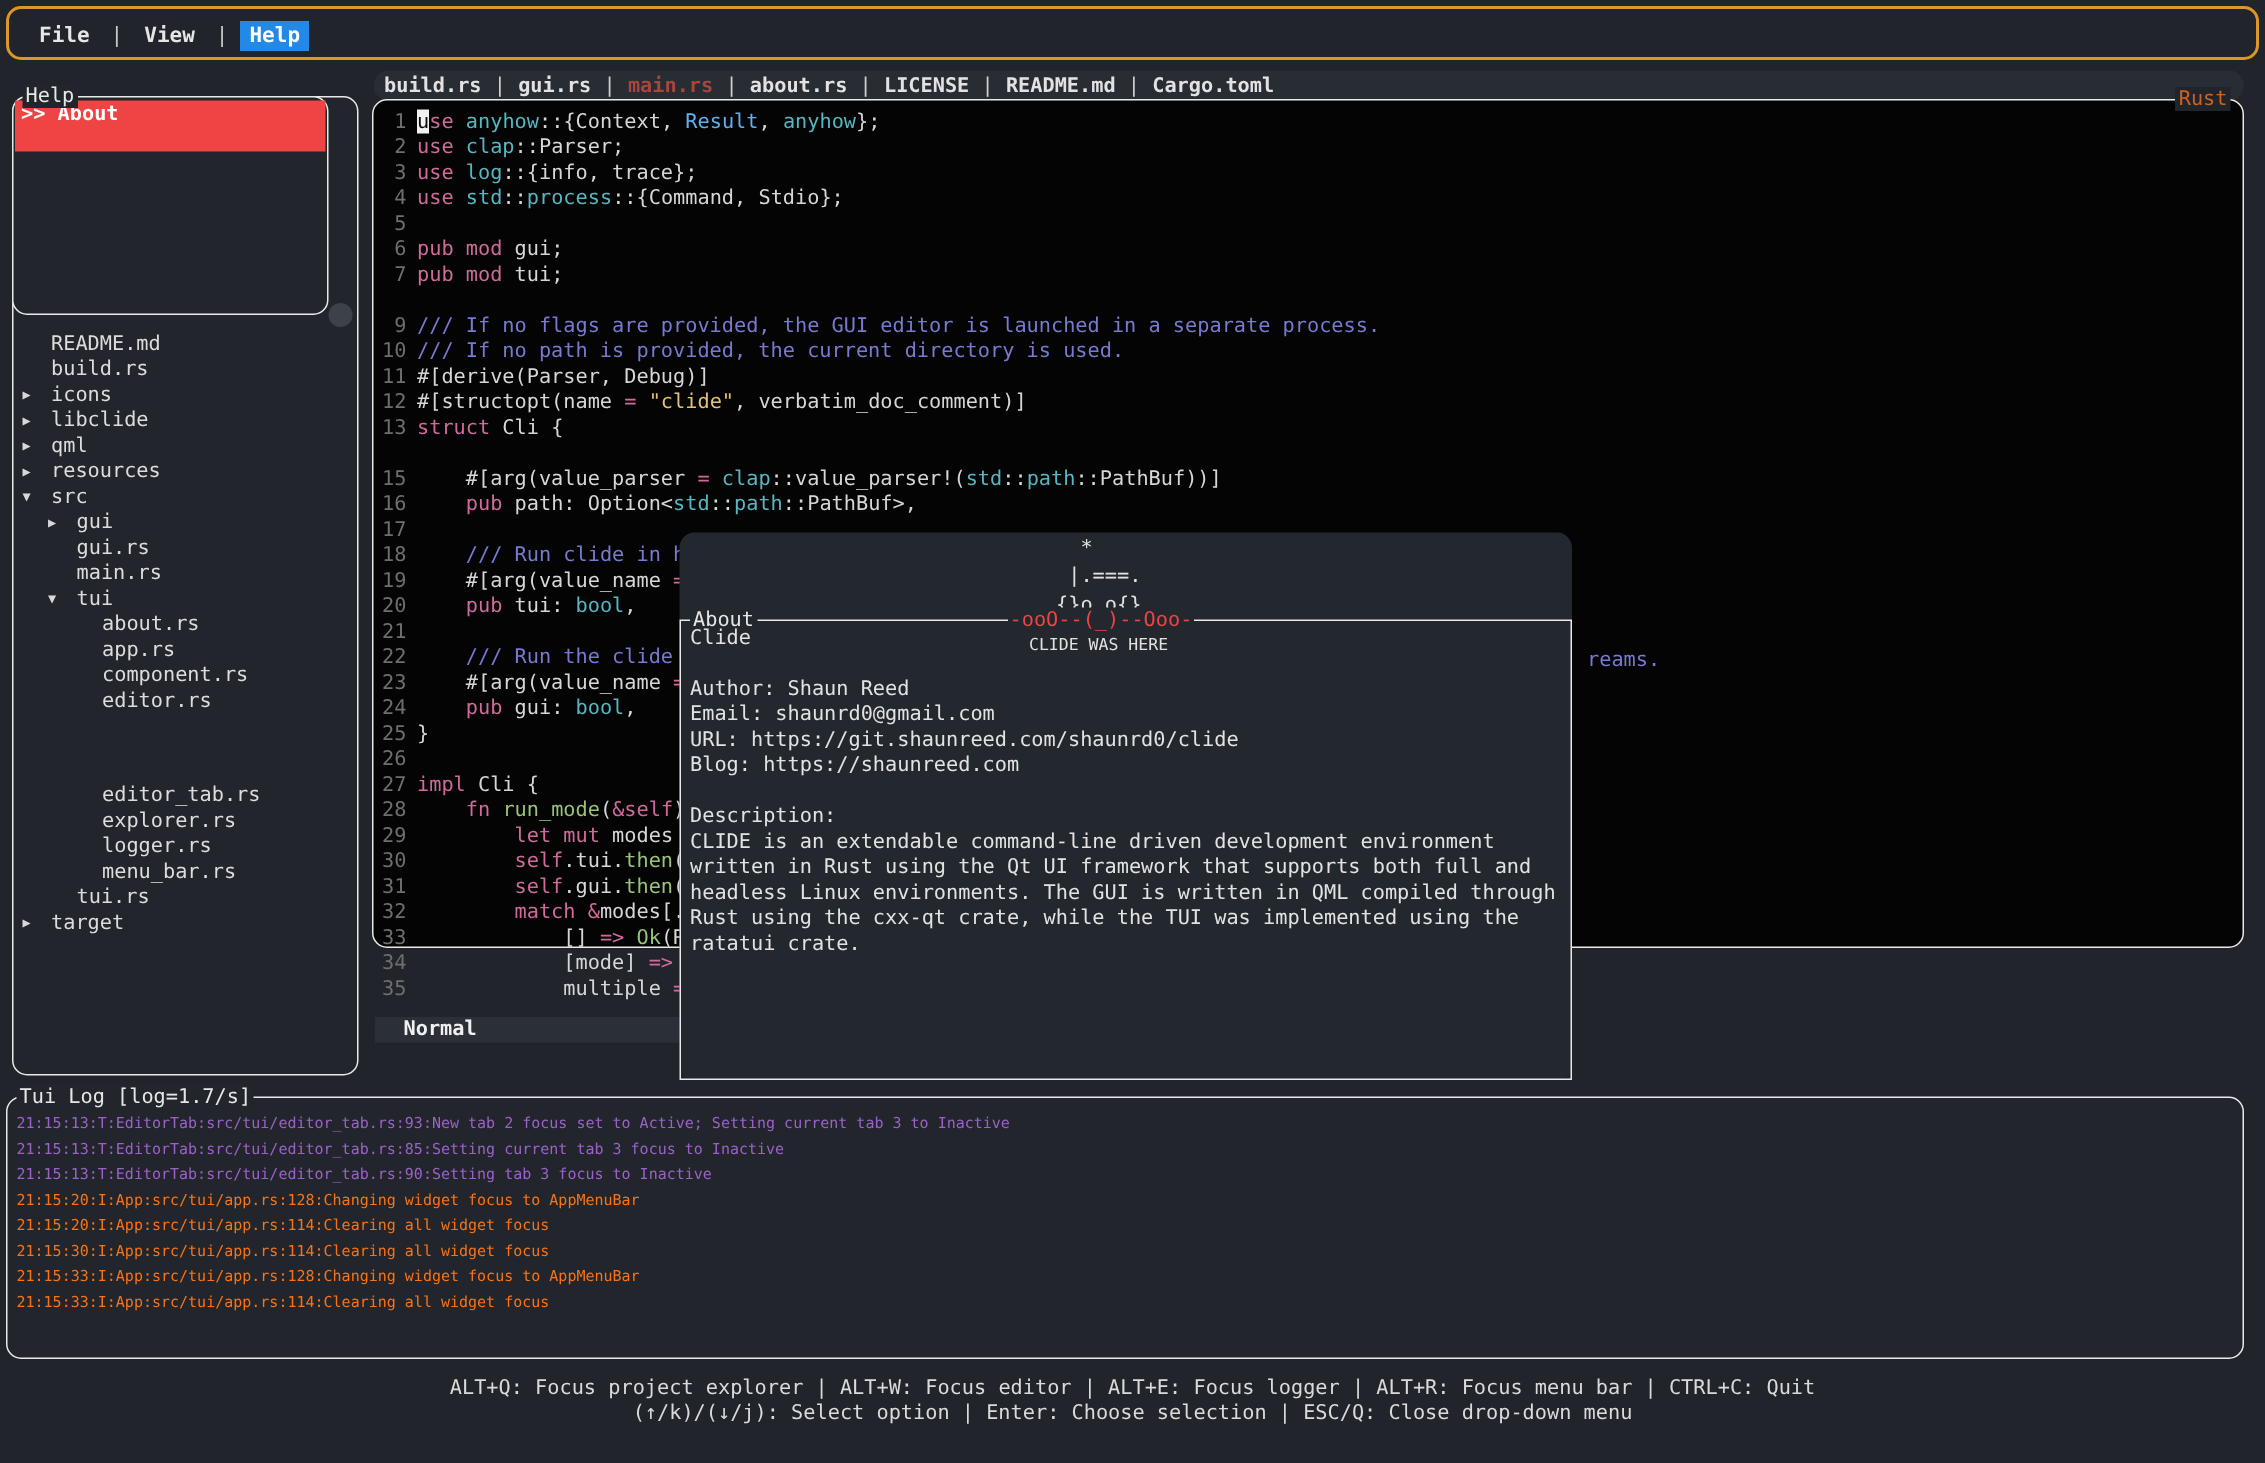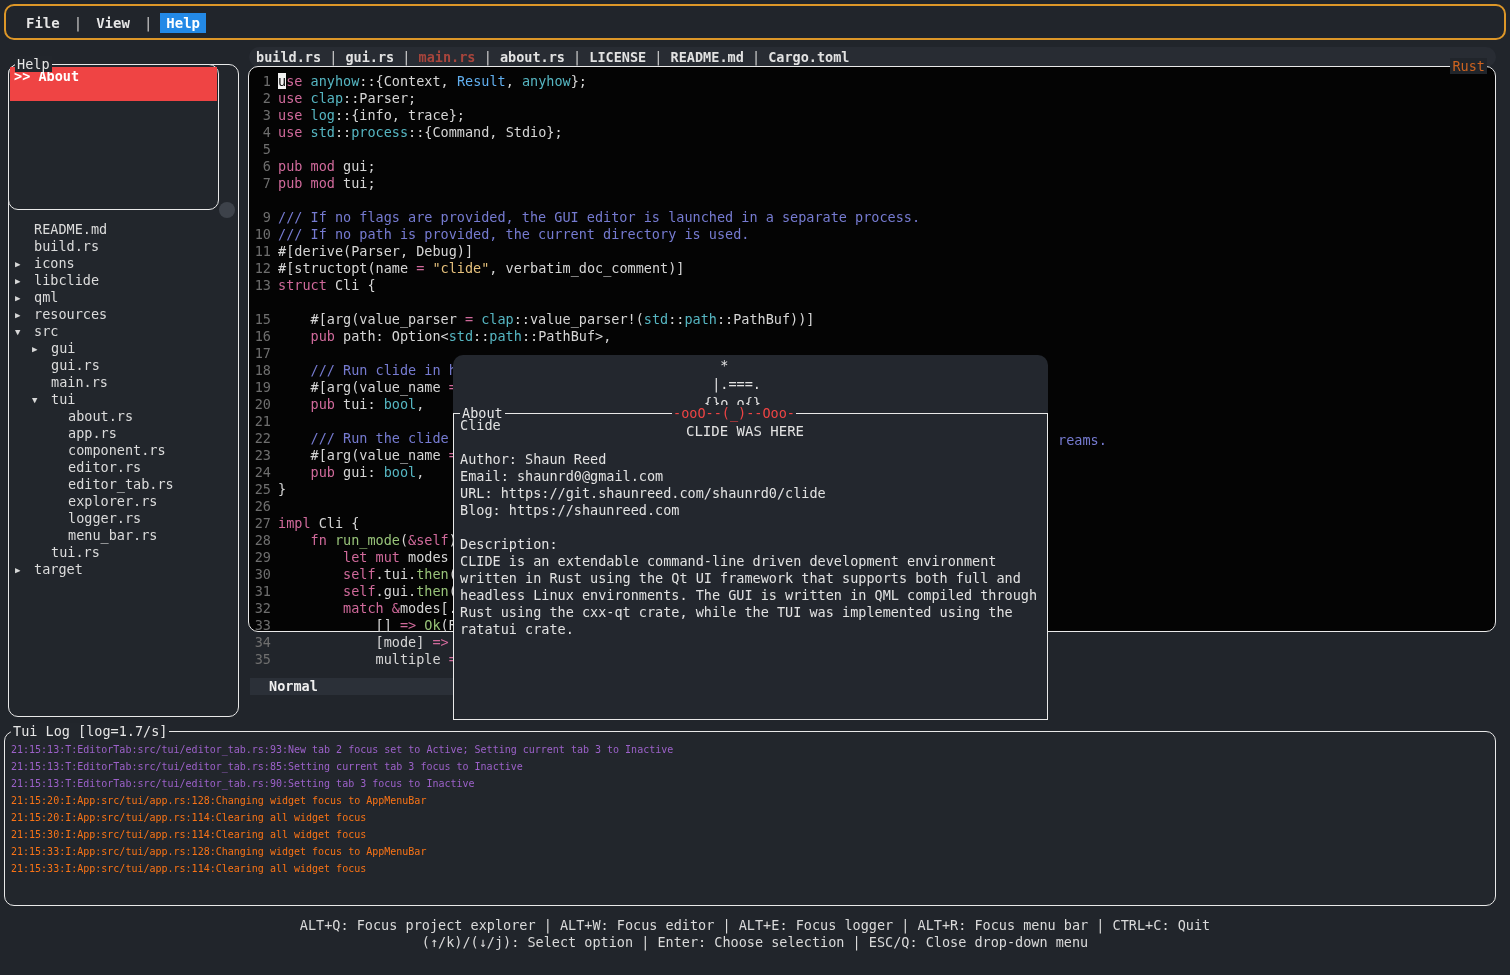--- a/index.html
+++ b/index.html
@@ -53,21 +53,21 @@
   #tailtext { position:absolute; left:809px; top:365px; color:#767bd1; font-size:13.5px; }
   
   #popup { left:453px; top:355px; width:595px; height:365px; background:#23272e; z-index:50; }
   #asciiart { position:absolute; left:251px; top:1px; color:#e2e2e2; font-size:13.5px;
               line-height:19px; white-space:pre; }
   #aboutbox { position:absolute; left:0; top:58px; width:595px; height:307px;
               border:1px solid #e9e9e9; }
   #aboutbox .panel-title { background:#23272e; }
   #borderart { position:absolute; top:-9px; left:218px; background:#23272e;
                color:#ef4444; font-size:13.5px; padding:0 1px; white-space:pre; }
-  #watermark { position:absolute; left:232px; top:9px; color:#e2e2e2; font-size:14px; }
+  #watermark { position:absolute; left:232px; top:9px; color:#e2e2e2; font-size:11px; }
   #aboutbody { position:absolute; left:6px; top:3px; color:#e2e2e2; font-size:13.5px;
                line-height:17px; white-space:pre; }
   
   #logpanel { left:4px; top:731px; width:1492px; height:175px; }
   #logentries { position:absolute; left:6px; top:9px; }
   .logrow { height:17px; line-height:17px; font-size:10px; white-space:pre; }
   .lvl-trace { color:#9c61c9; }
   .lvl-info  { color:#f97316; }
   
   .statusline { left:0; width:1510px; text-align:center; color:#dadada; font-size:13.5px;
@@ -91,21 +91,21 @@
       <div class="trow" style="padding-left: 6px;"><span class="arrow">▶</span><span>resources</span></div>
       <div class="trow" style="padding-left: 6px;"><span class="arrow">▼</span><span>src</span></div>
       <div class="trow" style="padding-left: 23px;"><span class="arrow">▶</span><span>gui</span></div>
       <div class="trow" style="padding-left: 23px;"><span class="arrow"></span><span>gui.rs</span></div>
       <div class="trow" style="padding-left: 23px;"><span class="arrow"></span><span>main.rs</span></div>
       <div class="trow" style="padding-left: 23px;"><span class="arrow">▼</span><span>tui</span></div>
       <div class="trow" style="padding-left: 40px;"><span class="arrow"></span><span>about.rs</span></div>
       <div class="trow" style="padding-left: 40px;"><span class="arrow"></span><span>app.rs</span></div>
       <div class="trow" style="padding-left: 40px;"><span class="arrow"></span><span>component.rs</span></div>
       <div class="trow" style="padding-left: 40px;"><span class="arrow"></span><span>editor.rs</span></div>
-      <div class="trow" style="padding-left: 40px;"><span class="arrow"></span><span>editor_tab.rs</span></div>
+      <div class="trow" style="padding-left: 40px; margin-top: 46px;"><span class="arrow"></span><span>editor_tab.rs</span></div>
       <div class="trow" style="padding-left: 40px;"><span class="arrow"></span><span>explorer.rs</span></div>
       <div class="trow" style="padding-left: 40px;"><span class="arrow"></span><span>logger.rs</span></div>
       <div class="trow" style="padding-left: 40px;"><span class="arrow"></span><span>menu_bar.rs</span></div>
       <div class="trow" style="padding-left: 23px;"><span class="arrow"></span><span>tui.rs</span></div>
       <div class="trow" style="padding-left: 6px;"><span class="arrow">▶</span><span>target</span></div>
     </div>
 </div>
 
 <div class="abs panel" id="helpdd">
   <span class="panel-title">Help</span>

